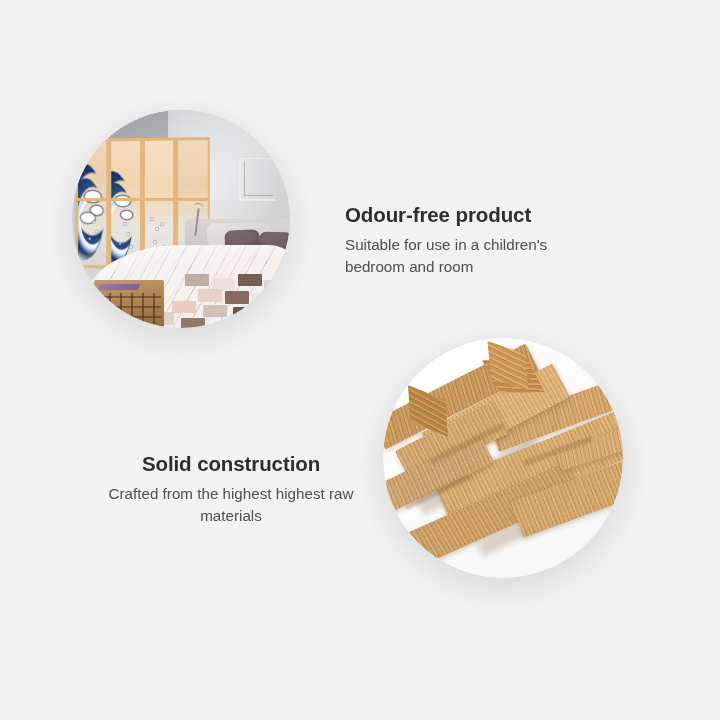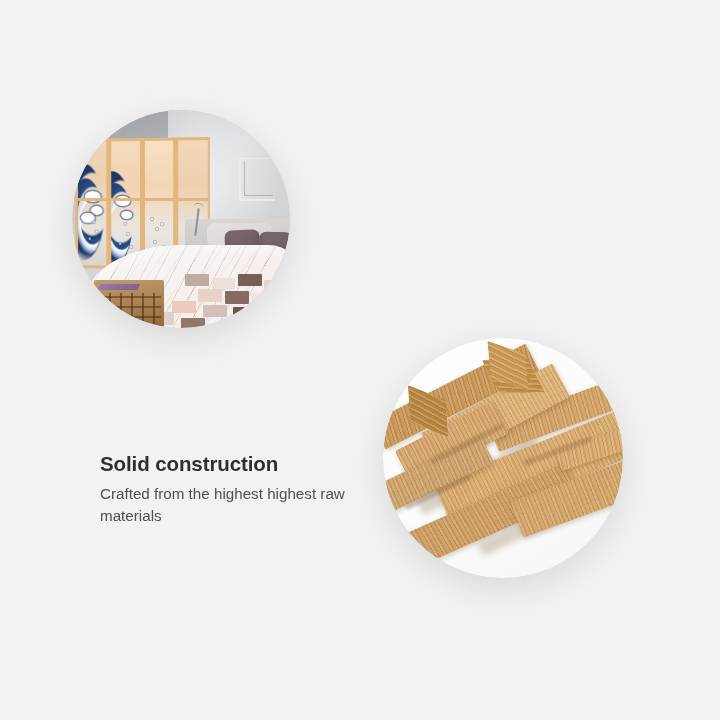--- a/index.html
+++ b/index.html
@@ -309,21 +309,21 @@
   #feature-odour {
     left: 345px;
     top: 203px;
     width: 250px;
     text-align: left;
   }
   #feature-solid {
     left: 100px;
     top: 452px;
     width: 262px;
-    text-align: left;
+    text-align: center;
   }
 
   .feature-title {
     margin: 0 0 7px 0;
     font-size: 20.5px;
     font-weight: bold;
     color: #2f2f2f;
     letter-spacing: -0.1px;
     line-height: 1.18;
   }
@@ -410,20 +410,24 @@
 
         <div class="nightstand">
           <div class="book-purple"></div>
           <div class="lattice"></div>
         </div>
 
       </div>
     </div>
   </div>
 
+  <div class="feature-text" id="feature-odour">
+    <h2 class="feature-title">Odour-free product</h2>
+    <p class="feature-desc">Suitable for use in a children's bedroom and room</p>
+  </div>
 
   <div class="medallion" id="timber-medallion">
     <div class="medallion-inner">
       <div class="timber-scene">
 
         <div class="timber-shadow" style="left:12%;top:54%;width:56%;height:7%;transform:rotate(-28deg);"></div>
         <div class="timber-shadow" style="left:38%;top:74%;width:52%;height:6%;transform:rotate(-26deg);"></div>
 
         <div class="beam" style="--tone:#c69254;--grain:100deg;left:-6%;top:18%;width:72%;height:13%;transform:rotate(-27deg);border-radius:2px;"></div>
 

